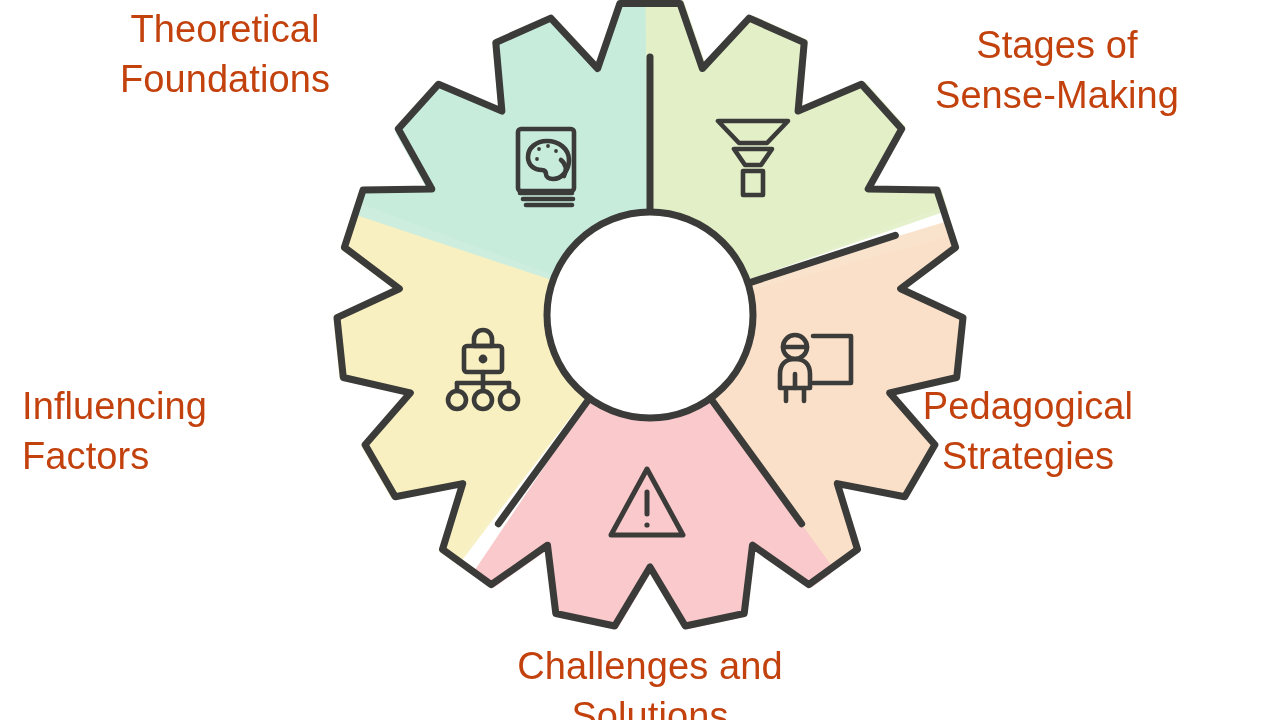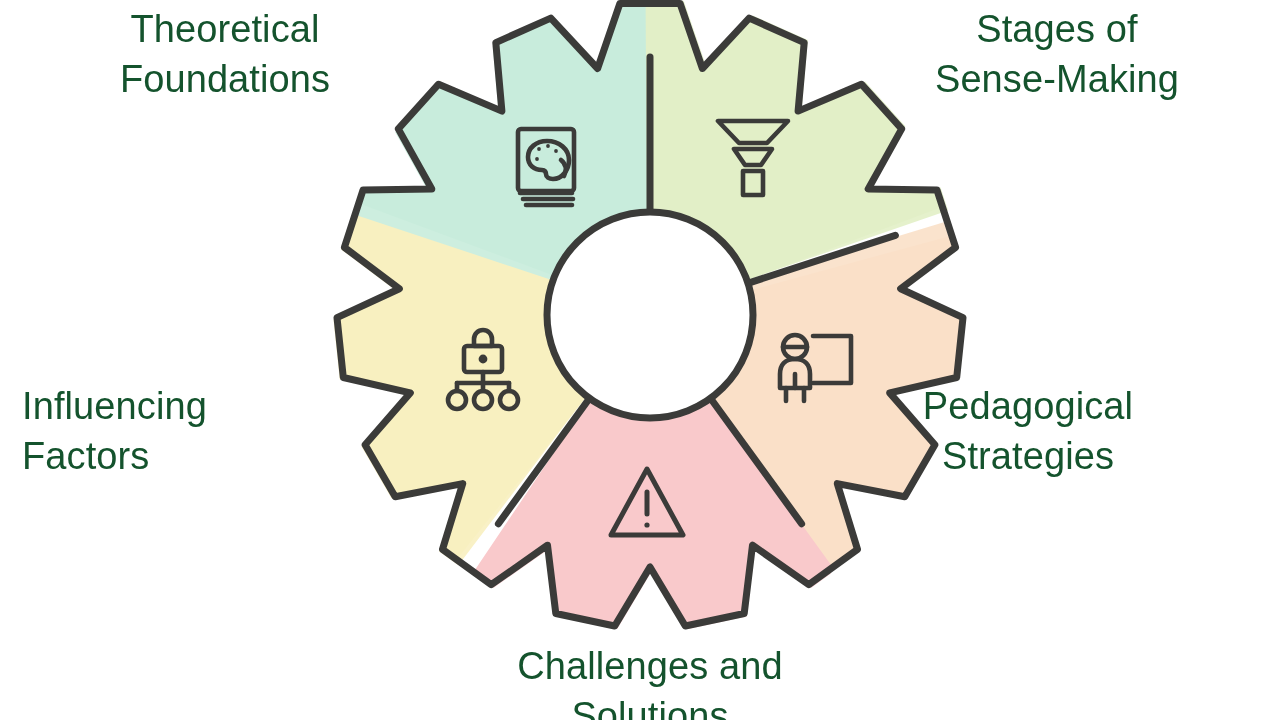--- a/index.html
+++ b/index.html
@@ -23,31 +23,31 @@
   #gear-svg {
     position: absolute;
     left: 0;
     top: 0;
     width: 1280px;
     height: 720px;
     display: block;
   }
   .seg-label {
     position: absolute;
-    color: #14532d;
+    color: #c2410c;
     font-family: "Liberation Sans", sans-serif;
     font-size: 38px;
     line-height: 1.32;
     font-weight: 400;
     letter-spacing: 0.1px;
     white-space: pre-line;
     margin: 0;
   }
   .lbl-tl { left: 30px;  top: 4px;   width: 390px; text-align: center; }
-  .lbl-tr { left: 862px; top: 4px;   width: 390px; text-align: center; }
+  .lbl-tr { left: 862px; top: 20px;   width: 390px; text-align: center; }
   .lbl-l  { left: 22px;  top: 381px; width: 360px; text-align: left; }
   .lbl-r  { left: 848px; top: 381px; width: 360px; text-align: center; }
   .lbl-b  { left: 450px; top: 641px; width: 400px; text-align: center; }
 </style>
 </head>
 <body>
 
 <div id="stage">
 
   <svg id="gear-svg" viewBox="0 0 1280 720" aria-hidden="true">

